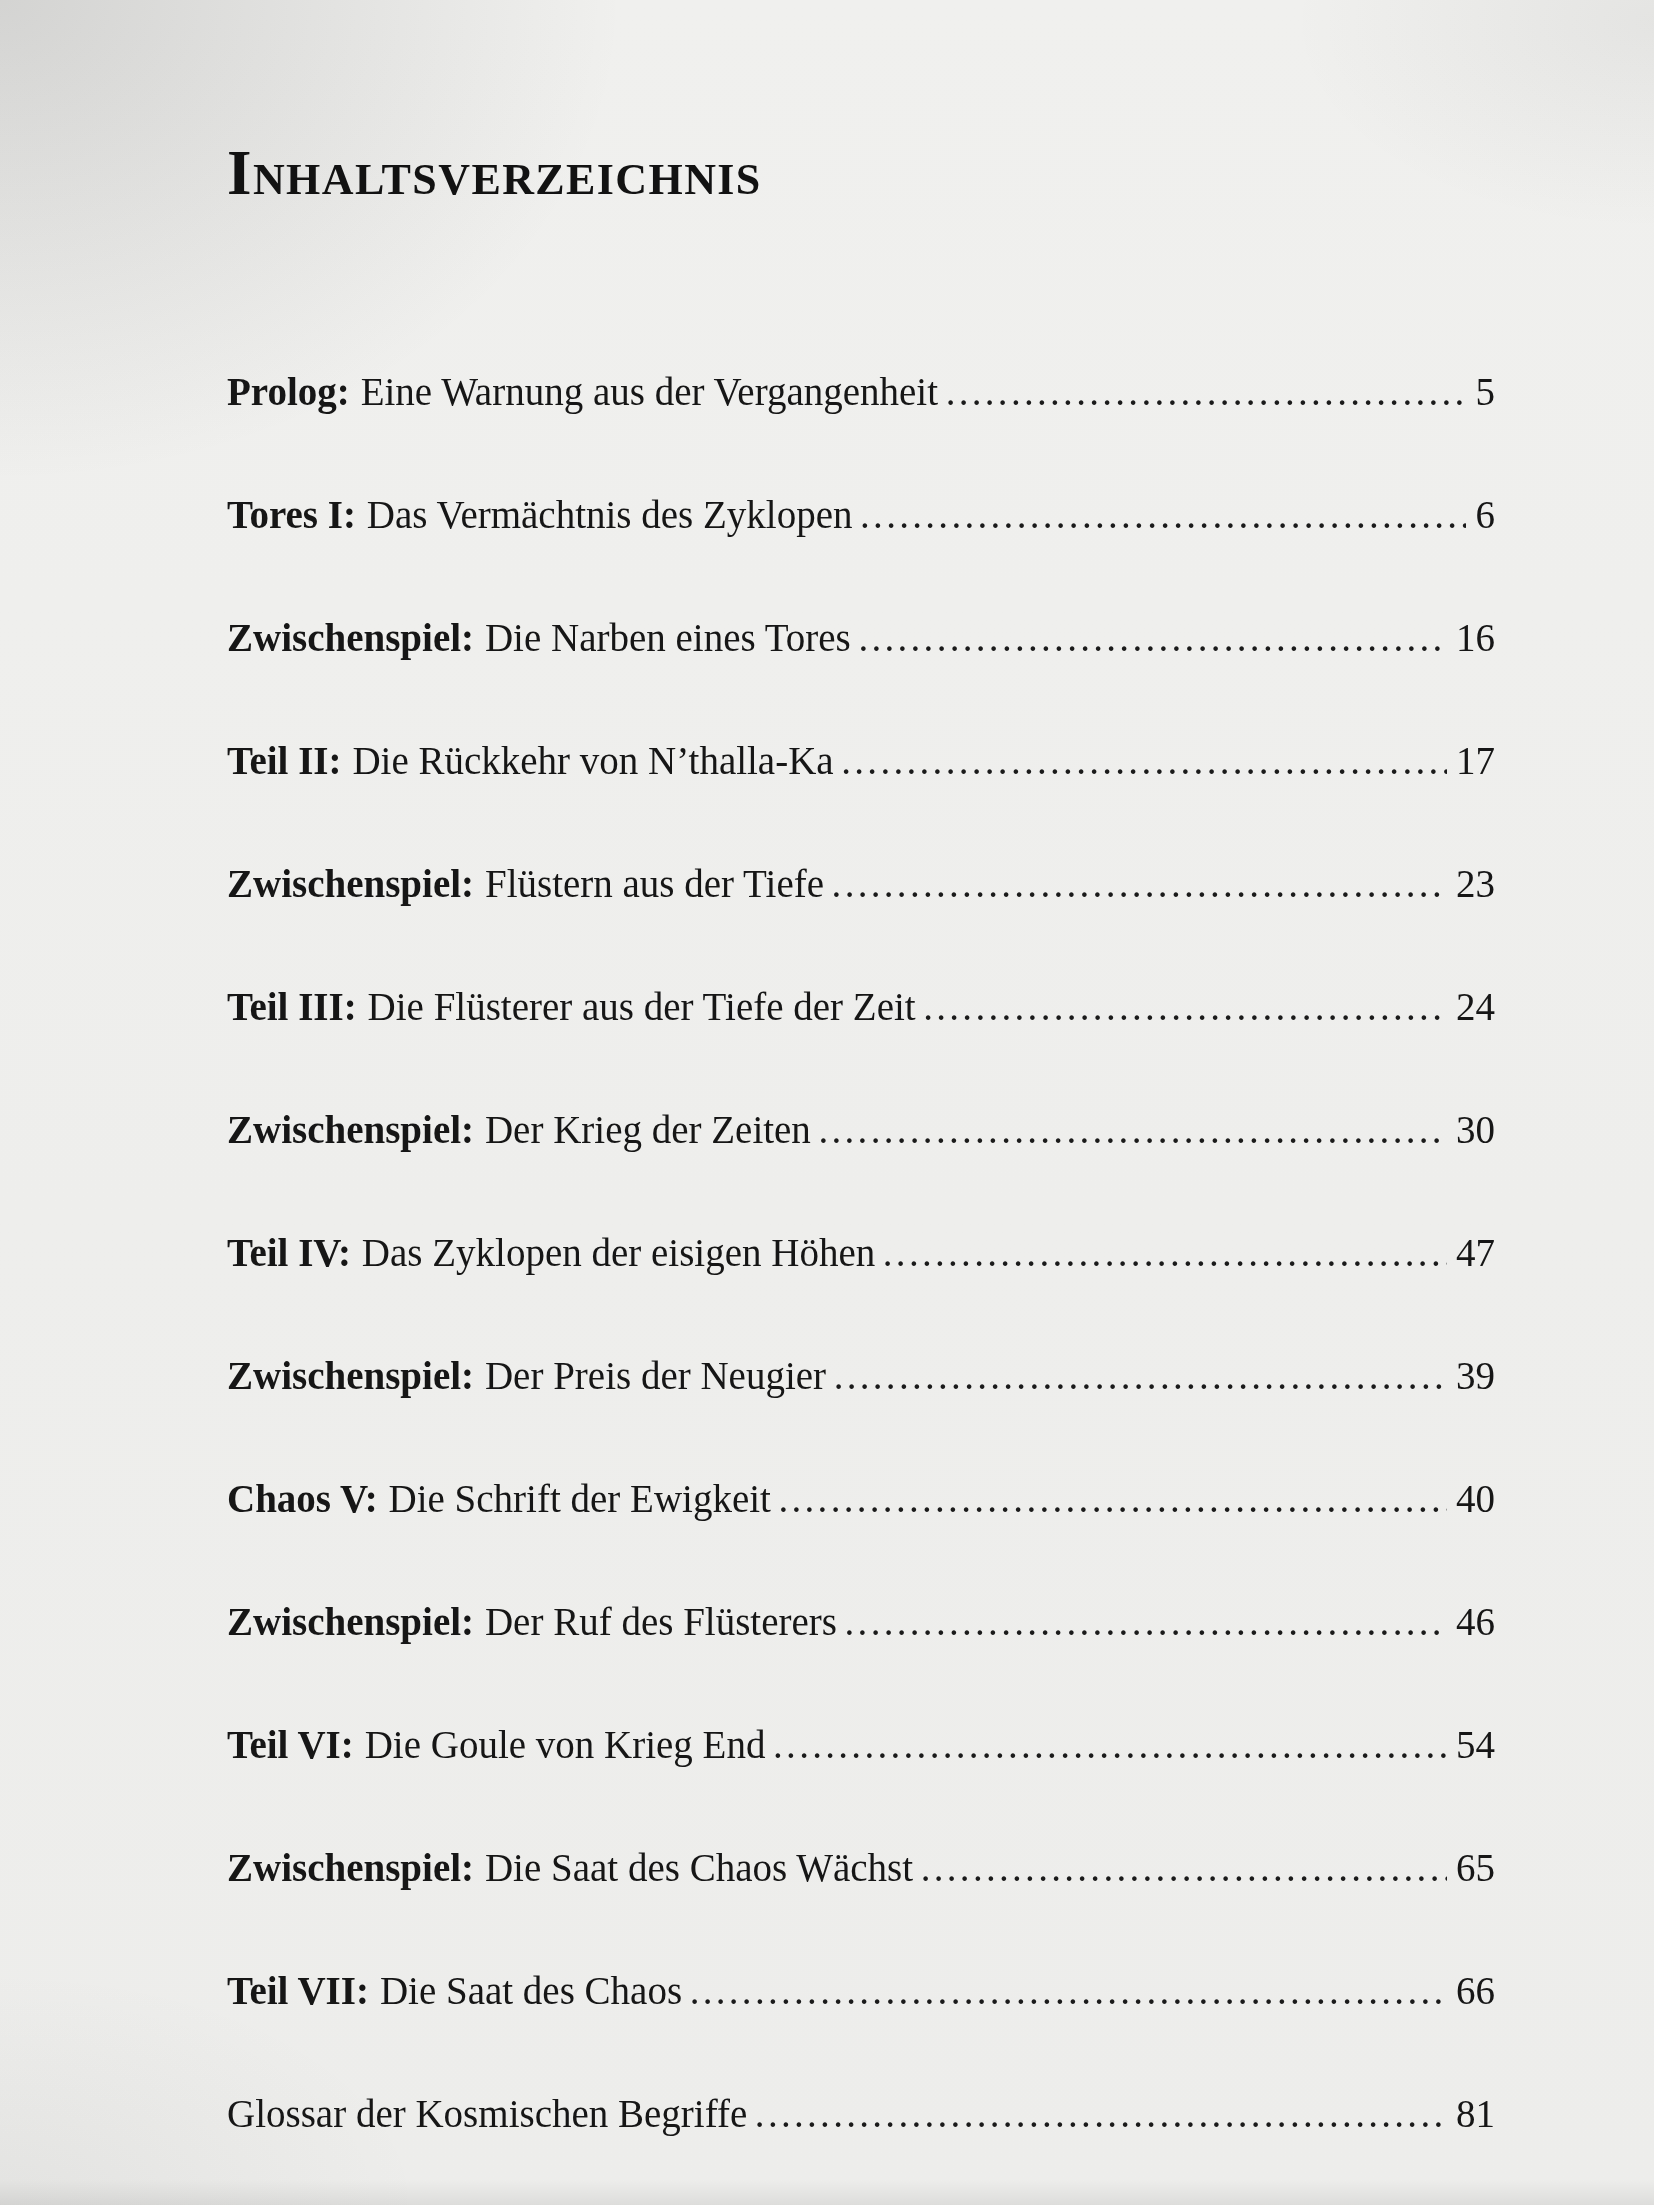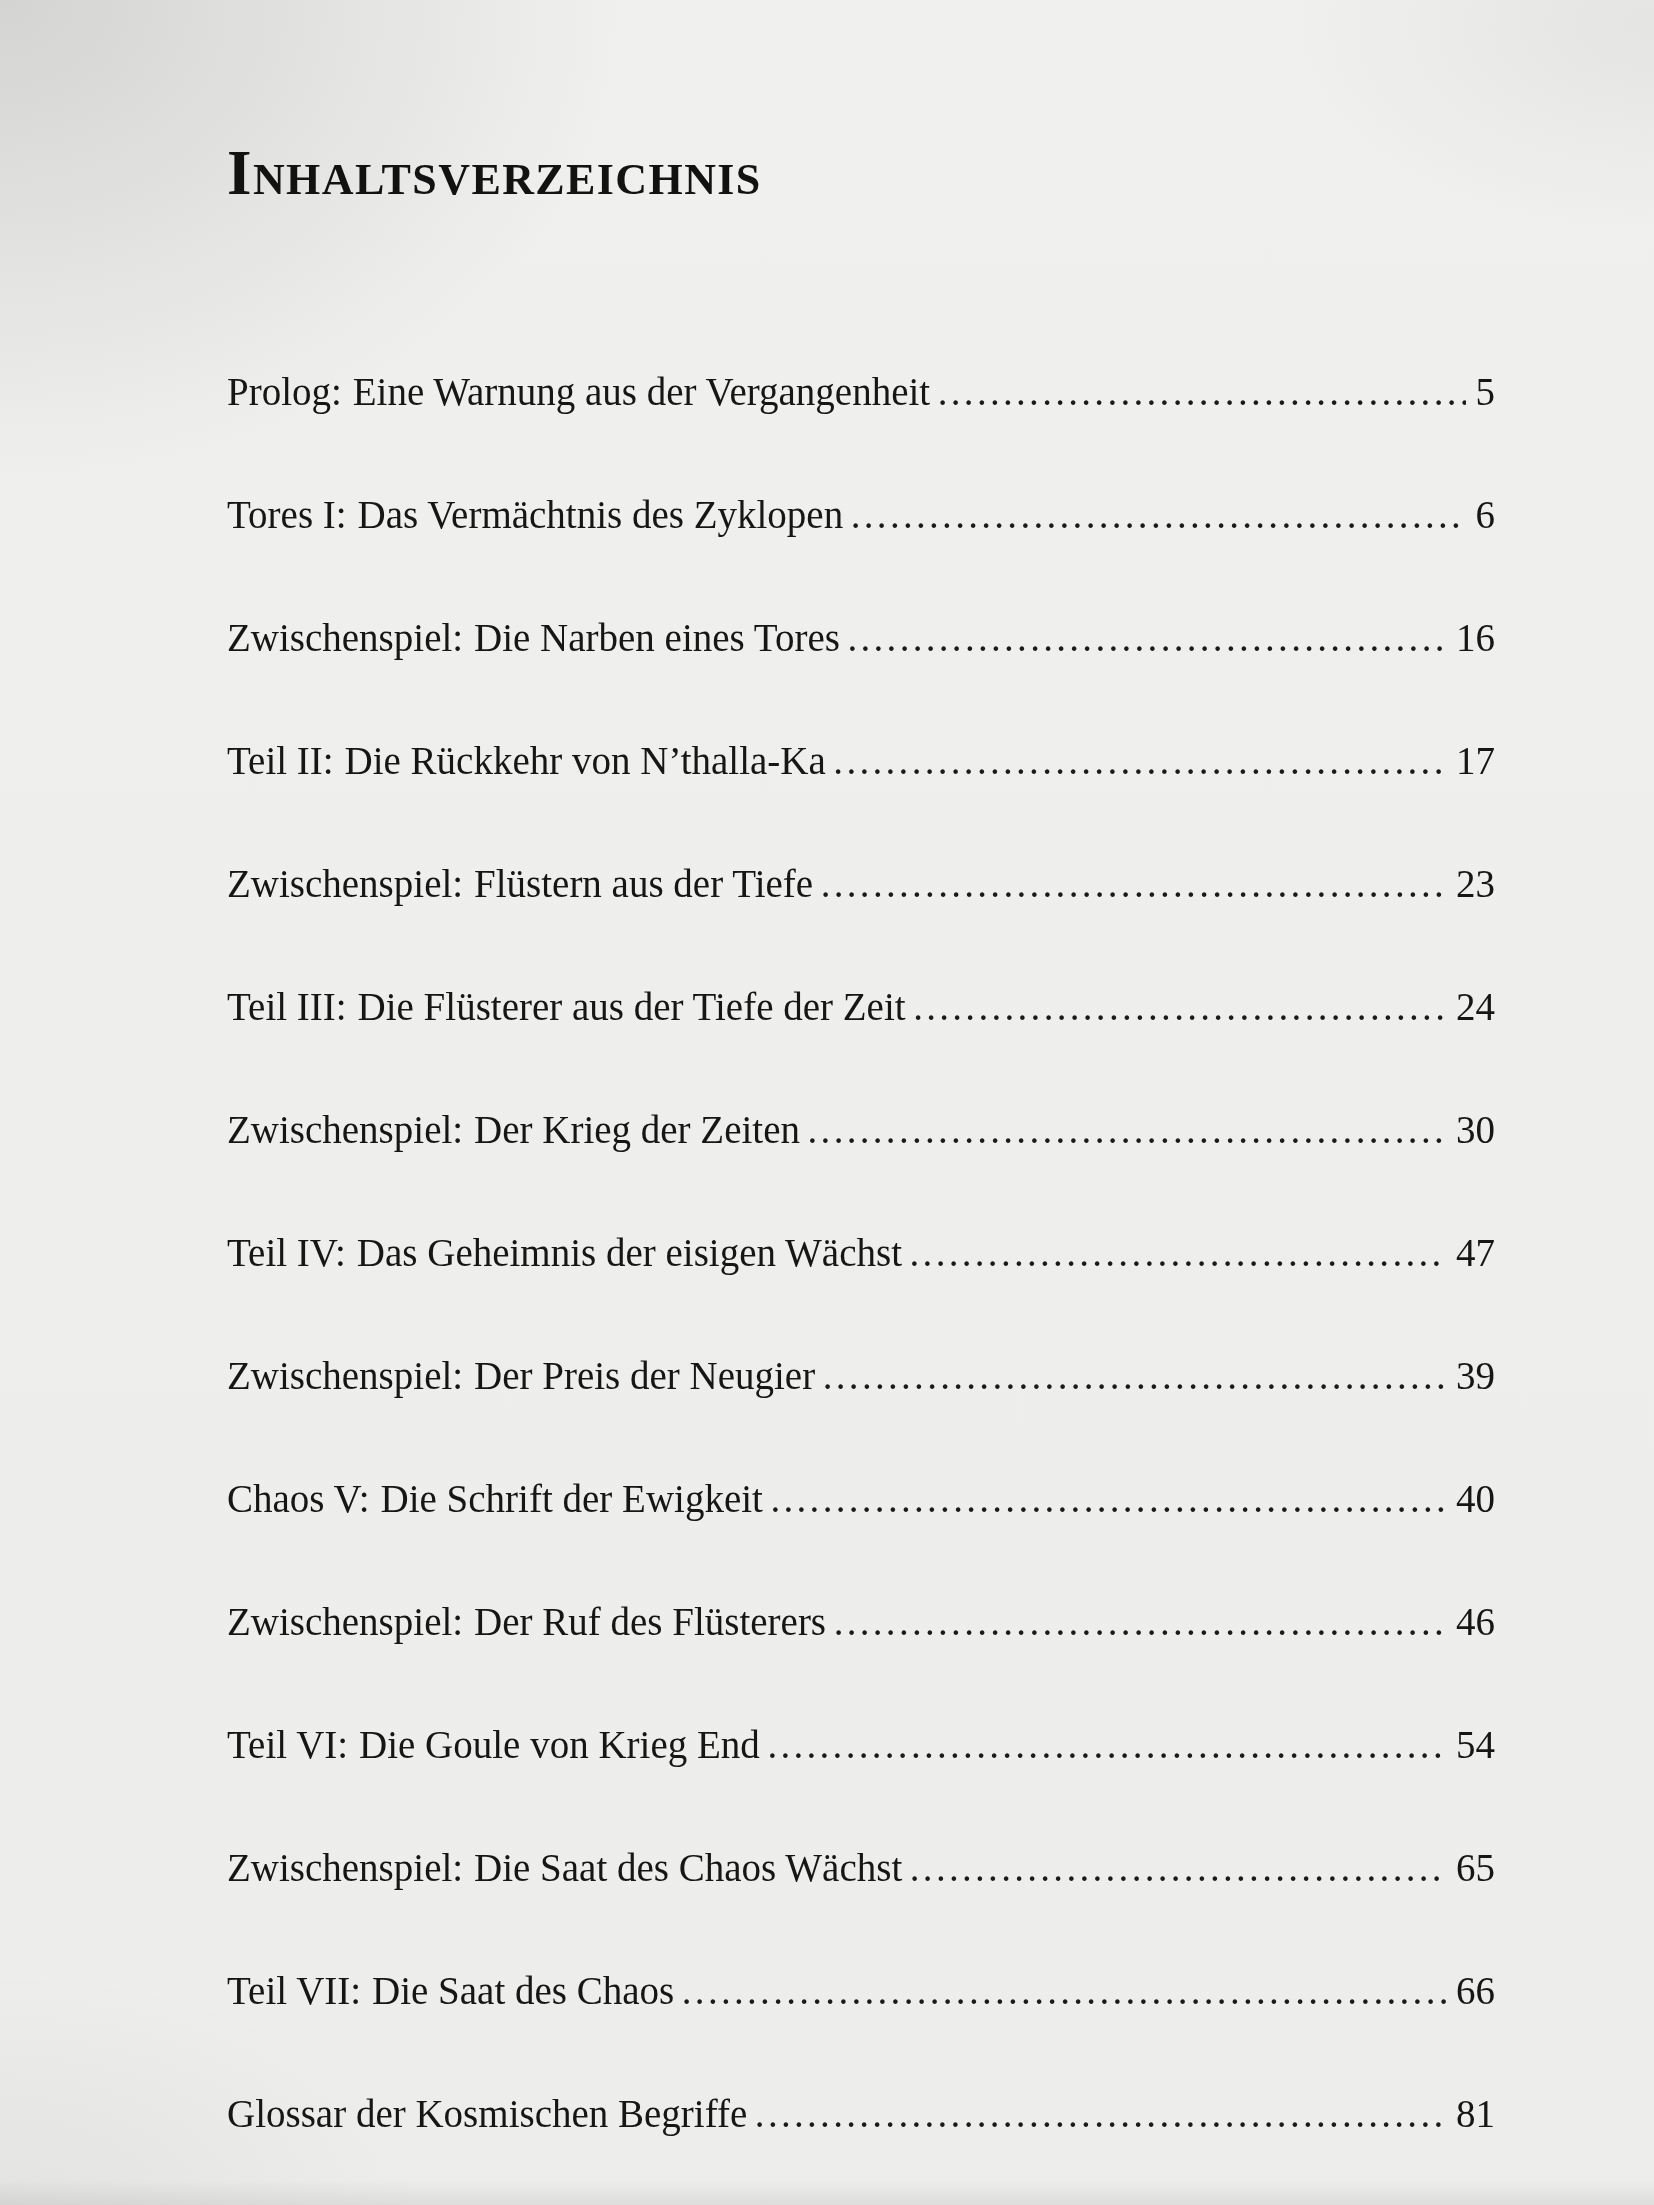--- a/index.html
+++ b/index.html
@@ -47,21 +47,21 @@
     display: flex;
     align-items: baseline;
     font-size: 39px;
     line-height: 1.25;
     height: 49px;
     margin-bottom: 74px;
     white-space: nowrap;
   }
 
   .toc-prefix {
-    font-weight: normal;
+    font-weight: bold;
     margin-right: 0.28em;
     flex: 0 0 auto;
   }
   .toc-prefix:empty { margin-right: 0; }
 
   .toc-title { flex: 0 0 auto; }
 
   .toc-dots {
     flex: 1 1 auto;
     overflow: hidden;
@@ -131,21 +131,21 @@
 
     <li class="toc-entry">
       <span class="toc-prefix">Zwischenspiel:</span>
       <span class="toc-title">Der Krieg der Zeiten</span>
       <span class="toc-dots"></span>
       <span class="toc-page">30</span>
     </li>
 
     <li class="toc-entry">
       <span class="toc-prefix">Teil IV:</span>
-      <span class="toc-title">Das Geheimnis der eisigen Wächst</span>
+      <span class="toc-title">Das Zyklopen der eisigen Höhen</span>
       <span class="toc-dots"></span>
       <span class="toc-page">47</span>
     </li>
 
     <li class="toc-entry">
       <span class="toc-prefix">Zwischenspiel:</span>
       <span class="toc-title">Der Preis der Neugier</span>
       <span class="toc-dots"></span>
       <span class="toc-page">39</span>
     </li>

